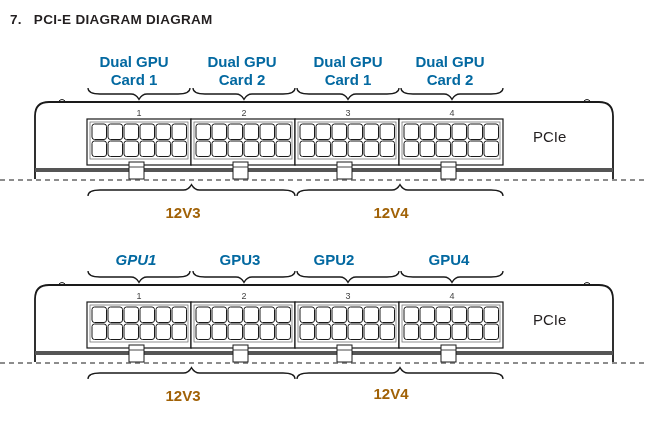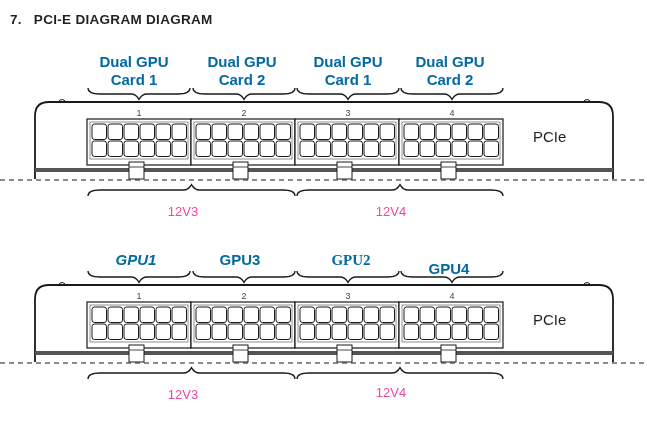--- a/index.html
+++ b/index.html
@@ -3,21 +3,21 @@
 <meta charset="utf-8">
 <style>
   html, body { margin: 0; padding: 0; background: #ffffff; }
   body { width: 647px; height: 432px; position: relative; overflow: hidden;
          font-family: "Liberation Sans", sans-serif; color: #231f20; }
   .title { position: absolute; left: 10px; top: 12px; font-weight: bold; font-size: 13.5px;
            letter-spacing: 0.3px; color: #231f20; }
   .title .num { margin-right: 12px; }
   .lbl { position: absolute; font-weight: bold; font-size: 15px; text-align: center;
          line-height: 18px; color: #0369a1; width: 104px; }
-  .rail { position: absolute; font-weight: normal; font-size: 13px; color: #ec4899; width: 80px; text-align: center; }
+  .rail { position: absolute; font-weight: bold; font-size: 15px; color: #a16207; width: 80px; text-align: center; }
   .pnum { position: absolute; font-size: 9px; color: #444; width: 20px; text-align: center; }
   .pcie { position: absolute; font-size: 15px; color: #231f20; }
   svg.diag { position: absolute; left: 0; top: 0; }
 </style>
 </head>
 <body>
 
 <div class="title">
   <span class="num">7.</span><span>PCI-E DIAGRAM DIAGRAM</span>
 </div>
@@ -43,22 +43,22 @@
 <div class="pnum" style="left:234px;top:108px;">2</div>
 <div class="pnum" style="left:338px;top:108px;">3</div>
 <div class="pnum" style="left:442px;top:108px;">4</div>
 <div class="pcie" style="left:533px;top:128px;">PCIe</div>
 
 <div class="rail" style="left:143px;top:204px;">12V3</div>
 <div class="rail" style="left:351px;top:204px;">12V4</div>
 
 <div class="lbl" style="left:84px;top:251px;font-style:italic;">GPU1</div>
 <div class="lbl" style="left:188px;top:251px;">GPU3</div>
-<div class="lbl" style="left:299px;top:251px;font-family:Liberation Serif, serif;">GPU2</div>
-<div class="lbl" style="left:397px;top:260px;">GPU4</div>
+<div class="lbl" style="left:282px;top:251px;">GPU2</div>
+<div class="lbl" style="left:397px;top:251px;">GPU4</div>
 
 <div class="pnum" style="left:129px;top:291px;">1</div>
 <div class="pnum" style="left:234px;top:291px;">2</div>
 <div class="pnum" style="left:338px;top:291px;">3</div>
 <div class="pnum" style="left:442px;top:291px;">4</div>
 <div class="pcie" style="left:533px;top:311px;">PCIe</div>
 
 <div class="rail" style="left:143px;top:387px;">12V3</div>
 <div class="rail" style="left:351px;top:385px;">12V4</div>
 

